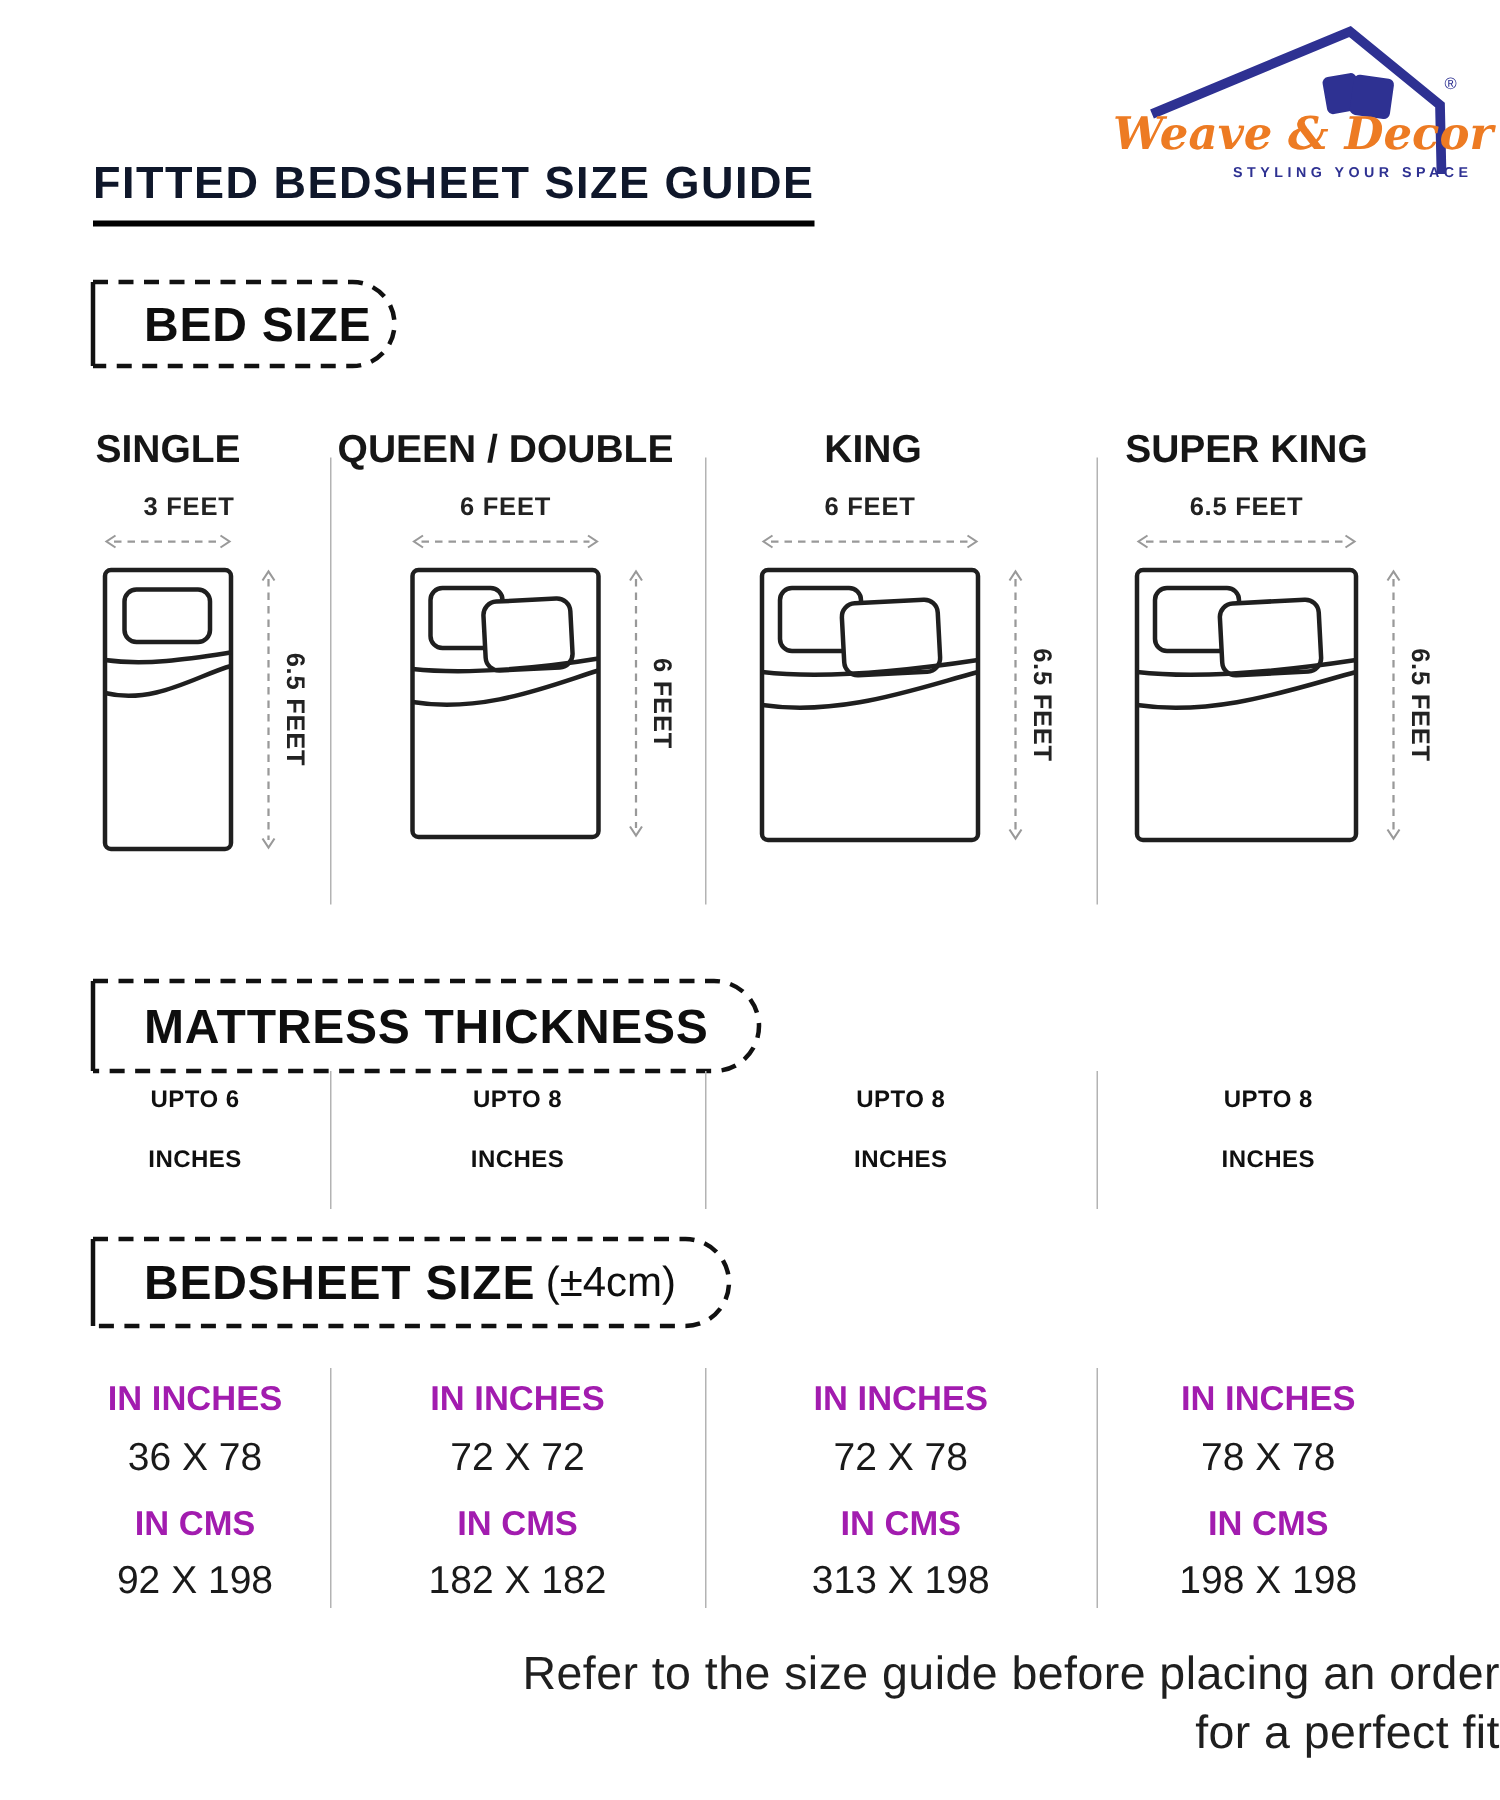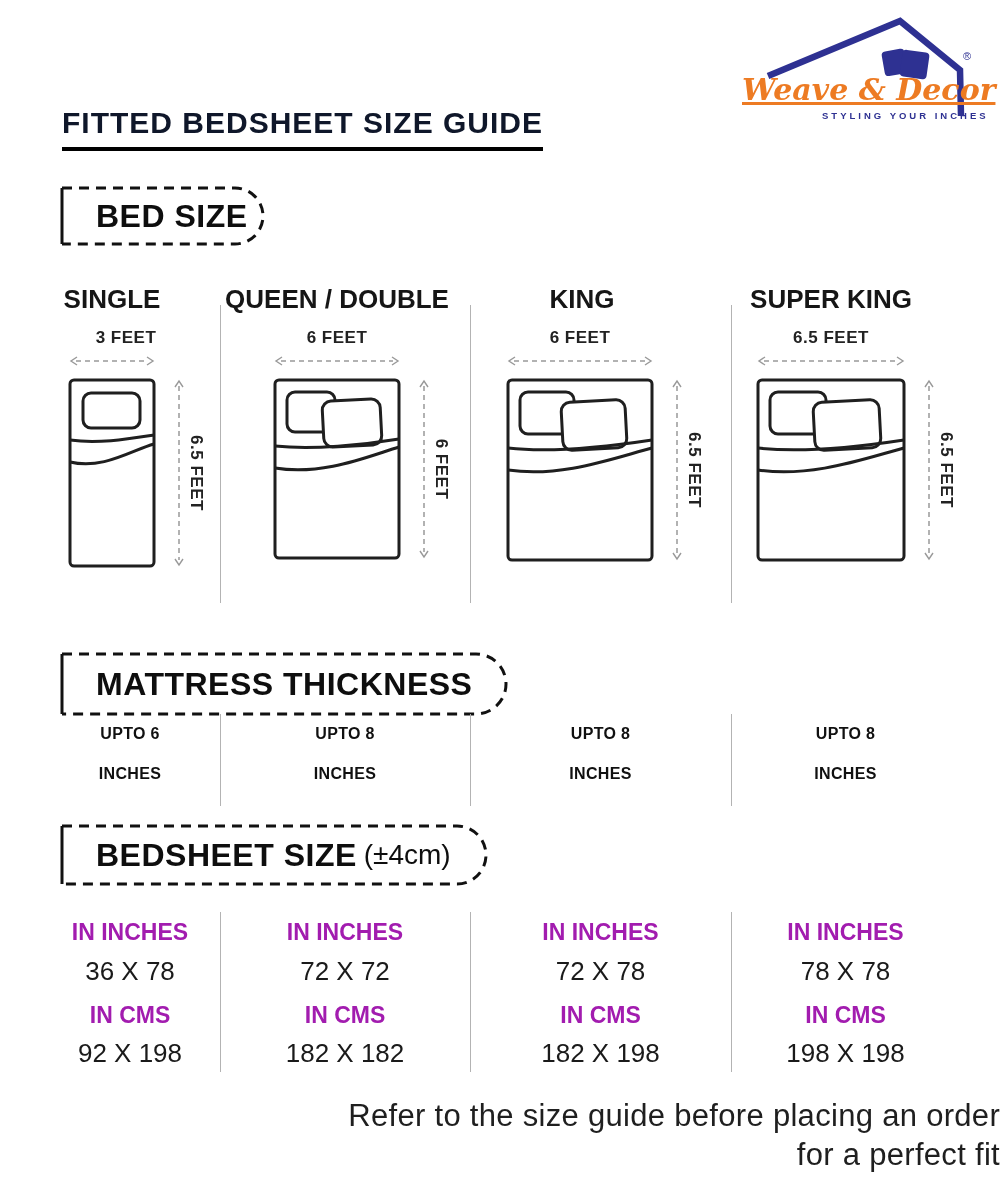--- a/index.html
+++ b/index.html
@@ -6,21 +6,21 @@
   body{
     width:1000px;height:1200px;background:#ffffff;position:relative;
     font-family:"Liberation Sans",sans-serif;color:#1b1b1b;overflow:hidden;
   }
   .abs{position:absolute;}
   
   .logo{position:absolute;left:742px;top:10px;width:245px;height:118px;}
   .brand-name{
     position:absolute;left:0;top:62px;width:235px;text-align:center;
     font-family:"DejaVu Serif",serif;font-style:italic;font-weight:700;
-    font-size:30px;color:#ED7B23;white-space:nowrap;text-decoration:underline;
+    font-size:30px;color:#ED7B23;white-space:nowrap;
   }
   .brand-tagline{
     position:absolute;left:80px;top:100px;width:150px;text-align:center;
     font-size:9.5px;font-weight:700;letter-spacing:3px;color:#2E3192;white-space:nowrap;
   }
   .registered{position:absolute;left:221px;top:40px;font-size:11px;color:#2E3192;}
   
   .title{
     position:absolute;left:62px;top:106px;
     font-size:30px;font-weight:800;letter-spacing:1px;color:#0f172a;
@@ -55,21 +55,21 @@
 <div class="logo">
   <svg width="245" height="118" viewBox="0 0 245 118">
     <path d="M26,66 L158,11 L218,60 L219,106" fill="none" stroke="#2E3192" stroke-width="6.5" stroke-linejoin="miter"></path>
     <g>
       <rect x="141" y="40" width="23" height="25" rx="4" fill="#2E3192" transform="rotate(-10 152 52)"></rect>
       <rect x="159" y="41" width="27" height="27" rx="4" fill="#2E3192" transform="rotate(8 172 55)"></rect>
     </g>
   </svg>
   <div class="brand-name">Weave &amp; Decor</div>
   <div class="registered">®</div>
-  <div class="brand-tagline">STYLING YOUR INCHES</div>
+  <div class="brand-tagline">STYLING YOUR SPACE</div>
 </div>
 
 <div class="title">FITTED BEDSHEET SIZE GUIDE</div>
 
 <div class="badge" style="top:186px;width:205px;height:60px;">
   <svg class="badge-border" width="205" height="60" viewBox="0 0 205 60">
     <path d="M2,2 H175 A28,28 0 0 1 175,58 H2" fill="none" stroke="#111" stroke-width="3" stroke-dasharray="10 7"></path>
     <line x1="2" y1="2" x2="2" y2="58" stroke="#111" stroke-width="3"></line>
   </svg>
   <span class="badge-text">BED SIZE</span>
@@ -229,20 +229,20 @@
   <div class="size-value">72 X 78</div>
   <div class="size-value">78 X 78</div>
 </div>
 <div class="size-grid" style="top:996px;grid-template-rows:38px 38px;">
   <div class="size-label">IN CMS</div>
   <div class="size-label">IN CMS</div>
   <div class="size-label">IN CMS</div>
   <div class="size-label">IN CMS</div>
   <div class="size-value">92 X 198</div>
   <div class="size-value">182 X 182</div>
-  <div class="size-value">182 X 198</div>
+  <div class="size-value">313 X 198</div>
   <div class="size-value">198 X 198</div>
 </div>
 
 <div class="footer">
   <div>Refer to the size guide before placing an order</div>
   <div>for a perfect fit</div>
 </div>
 
 </body></html>

